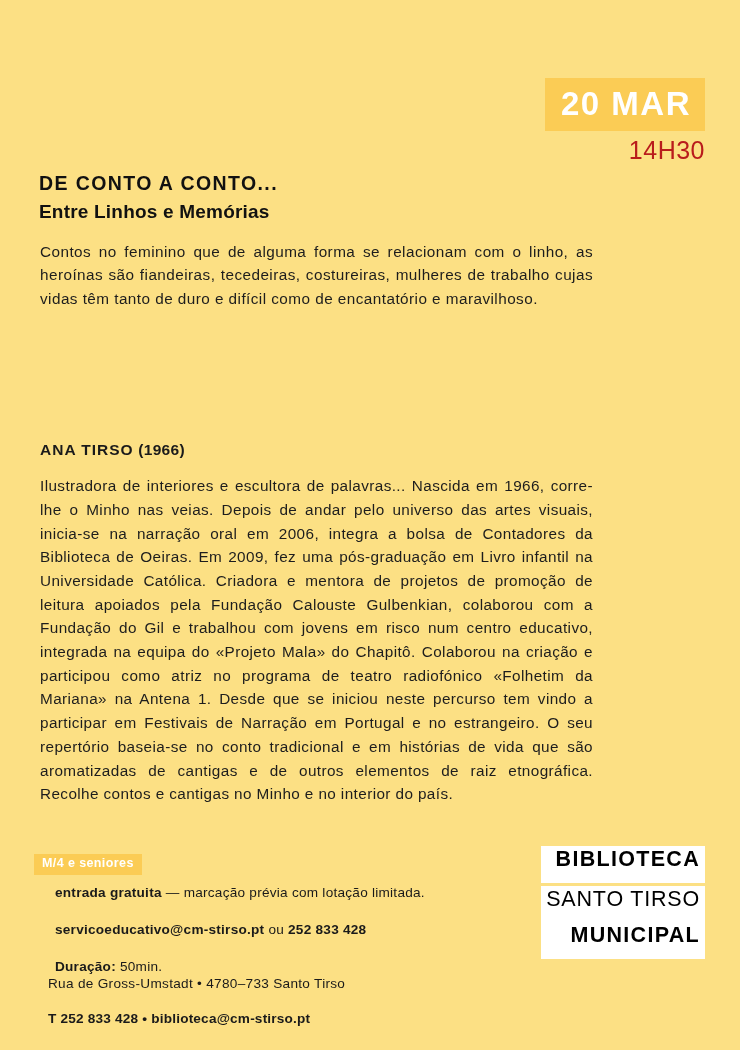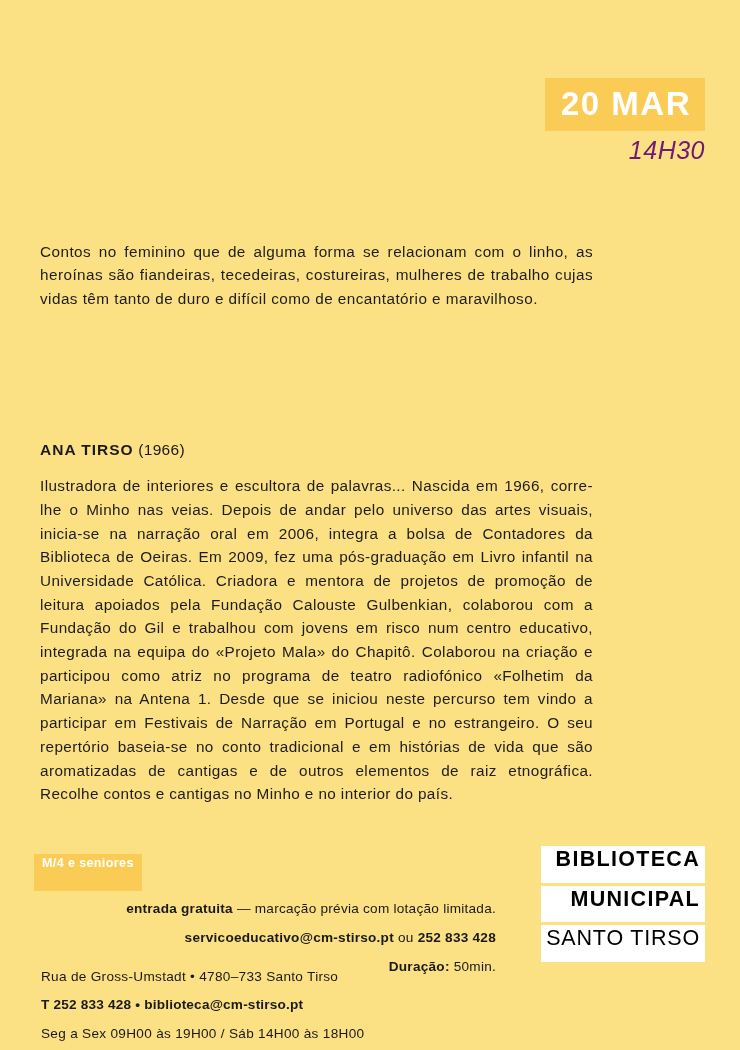--- a/index.html
+++ b/index.html
@@ -39,23 +39,22 @@
     letter-spacing: 1.5px;
     line-height: 1;
     padding: 9px 14px 11px 16px;
     white-space: nowrap;
   }
   .date-time {
     margin-top: 7px;
     font-size: 25px;
     font-weight: 300;
     letter-spacing: 0.5px;
-    color: #701a75;
+    color: #b91c1c;
     line-height: 1;
-    font-style: italic;
   }
 
   
   .titles {
     position: absolute;
     top: 172px;
     left: 39px;
     right: 40px;
   }
   .title-main {
@@ -103,21 +102,21 @@
     font-size: 15.5px;
     line-height: 1.3;
     margin: 0 0 14px 0;
     letter-spacing: 0.6px;
   }
   .author-name .nm {
     font-weight: 700;
     letter-spacing: 1px;
   }
   .author-name .yr {
-    font-weight: 400;
+    font-weight: 700;
     letter-spacing: 0.3px;
   }
   .author-bio {
     margin: 0;
     font-size: 15.3px;
     line-height: 1.55;
     letter-spacing: 0.4px;
     text-align: justify;
     color: #1d1d1d;
   }
@@ -129,31 +128,30 @@
     left: 34px;
     width: 470px;
   }
   .rating-badge {
     display: inline-block;
     background: #fbcc55;
     color: #ffffff;
     font-size: 12.5px;
     font-weight: 700;
     letter-spacing: 0.4px;
-    padding: 3px 8px 20px 8px;
+    padding: 3px 8px 4px 8px;
     line-height: 1.1;
   }
   .info-line {
     font-size: 13.6px;
     line-height: 1.55;
     letter-spacing: 0.25px;
-    margin: 8px;
+    margin: 16px;
     padding-left: 5px;
     color: #1a1a1a;
-    text-align: right;
   }
   .info-line.first { margin-top: 7px; }
   .info-line b { font-weight: 700; }
 
   
   .logo {
     position: absolute;
     top: 846px;
     right: 35px;
     text-align: right;
@@ -185,38 +183,42 @@
   }
 
   
   .footer {
     position: absolute;
     top: 959px;
     left: 34px;
     width: 520px;
   }
   .footer p {
-    margin: 7px;
+    margin: 14px;
     font-size: 13.6px;
     line-height: 1.58;
     letter-spacing: 0.3px;
     color: #1a1a1a;
   }
   .footer p.bold { font-weight: 700; letter-spacing: 0.2px; }
 </style>
 </head>
 <body>
 
 <div class="page">
 
   <div class="date-block">
     <div class="date-badge">20 MAR</div>
     <div class="date-time">14H30</div>
   </div>
 
+  <div class="titles">
+    <h1 class="title-main">DE CONTO A CONTO...</h1>
+    <h2 class="title-sub">Entre Linhos e Memórias</h2>
+  </div>
 
   <div class="intro">
     <p>Contos no feminino que de alguma forma se relacionam com o linho, as heroínas são fiandeiras, tecedeiras, costureiras, mulheres de trabalho cujas vidas têm tanto de duro e difícil como de encantatório e maravilhoso.</p>
   </div>
 
   <div class="author-block">
     <p class="author-name">
       <span class="nm">ANA TIRSO</span><span class="yr">&nbsp;</span><span class="yr">(1966)</span>
     </p>
     <p class="author-bio">Ilustradora de interiores e escultora de palavras... Nascida em 1966, corre-lhe o Minho nas veias. Depois de andar pelo universo das artes visuais, inicia-se na narração oral em 2006, integra a bolsa de Contadores da Biblioteca de Oeiras. Em 2009, fez uma pós-graduação em Livro infantil na Universidade Católica. Criadora e mentora de projetos de promoção de leitura apoiados pela Fundação Calouste Gulbenkian, colaborou com a Fundação do Gil e trabalhou com jovens em risco num centro educativo, integrada na equipa do «Projeto Mala» do Chapitô. Colaborou na criação e participou como atriz no programa de teatro radiofónico «Folhetim da Mariana» na Antena 1. Desde que se iniciou neste percurso tem vindo a participar em Festivais de Narração em Portugal e no estrangeiro. O seu repertório baseia-se no conto tradicional e em histórias de vida que são aromatizadas de cantigas e de outros elementos de raiz etnográfica. Recolhe contos e cantigas no Minho e no interior do país.</p>
@@ -224,22 +226,22 @@
 
   <div class="info-block">
     <div class="rating-badge">M/4 e seniores</div>
     <p class="info-line first"><b>entrada gratuita</b><span> — </span><span>marcação prévia com lotação limitada.</span></p>
     <p class="info-line"><b>servicoeducativo@cm-stirso.pt</b><span> ou </span><b>252 833 428</b></p>
     <p class="info-line"><b>Duração:</b><span> 50min.</span></p>
   </div>
 
   <div class="logo">
     <span class="logo-row r1">BIBLIOTECA</span>
+    <span class="logo-row r3">SANTO TIRSO</span>
     <span class="logo-row r2">MUNICIPAL</span>
-    <span class="logo-row r3">SANTO TIRSO</span>
   </div>
 
   <div class="footer">
     <p>Rua de Gross-Umstadt • 4780–733 Santo Tirso</p>
     <p class="bold">T 252 833 428 • biblioteca@cm-stirso.pt</p>
     <p>Seg a Sex 09H00 às 19H00 / Sáb 14H00 às 18H00</p>
   </div>
 
 </div>
 

